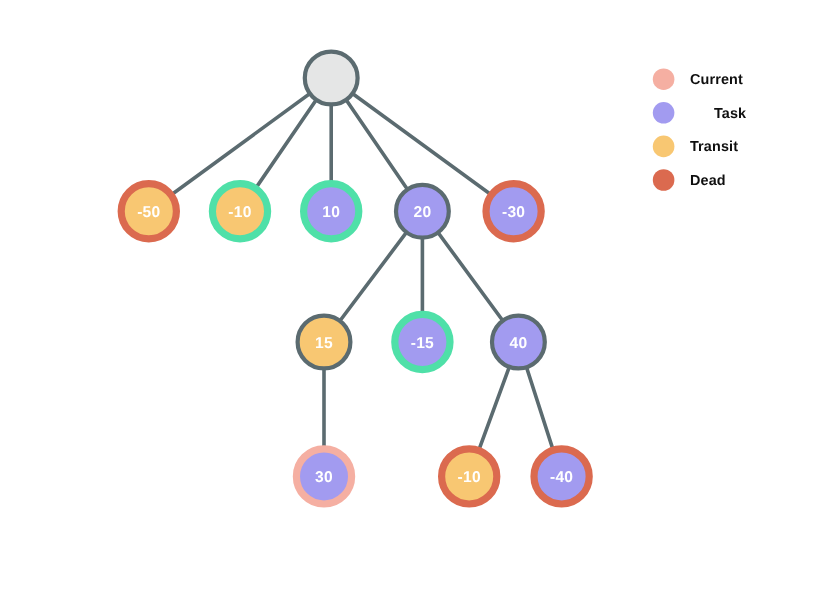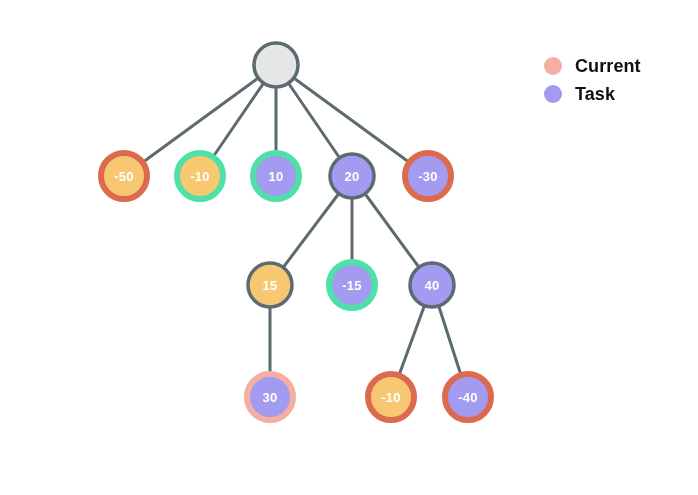--- a/index.html
+++ b/index.html
@@ -41,21 +41,21 @@
     height: 28px;
     gap: 13px;
   }
   .legend-swatch {
     width: 18px;
     height: 18px;
     border-radius: 50%;
     flex: none;
   }
   .legend-label {
-    font-size: 18px;
+    font-size: 12px;
     font-weight: 700;
     letter-spacing: 0.1px;
   }
 </style>
 </head>
 <body>
 
 <div class="stage">
   <svg class="tree" id="tree-svg" width="698" height="495" viewBox="0 0 698 495">
     <g id="edges-layer">
@@ -121,16 +121,24 @@
         </g>
       </g>
   </svg>
   <div class="legend" id="legend">
       <div class="legend-item">
         <span class="legend-swatch" style="background: rgb(245, 175, 162);"></span>
         <span class="legend-label" style="color: rgb(15, 15, 15);">Current</span>
       </div>
       <div class="legend-item">
         <span class="legend-swatch" style="background: rgb(162, 155, 240);"></span>
-        <span class="legend-label" style="color: rgb(15, 15, 15);">Task</span>
+        <span class="legend-label" style="color: rgb(15, 15, 15); margin-left: 20px;">Task</span>
+      </div>
+      <div class="legend-item">
+        <span class="legend-swatch" style="background: rgb(248, 199, 114);"></span>
+        <span class="legend-label" style="color: rgb(15, 15, 15);">Transit</span>
+      </div>
+      <div class="legend-item">
+        <span class="legend-swatch" style="background: rgb(219, 106, 79);"></span>
+        <span class="legend-label" style="color: rgb(15, 15, 15);">Dead</span>
       </div>
     </div>
 </div>
 
 </body></html>

